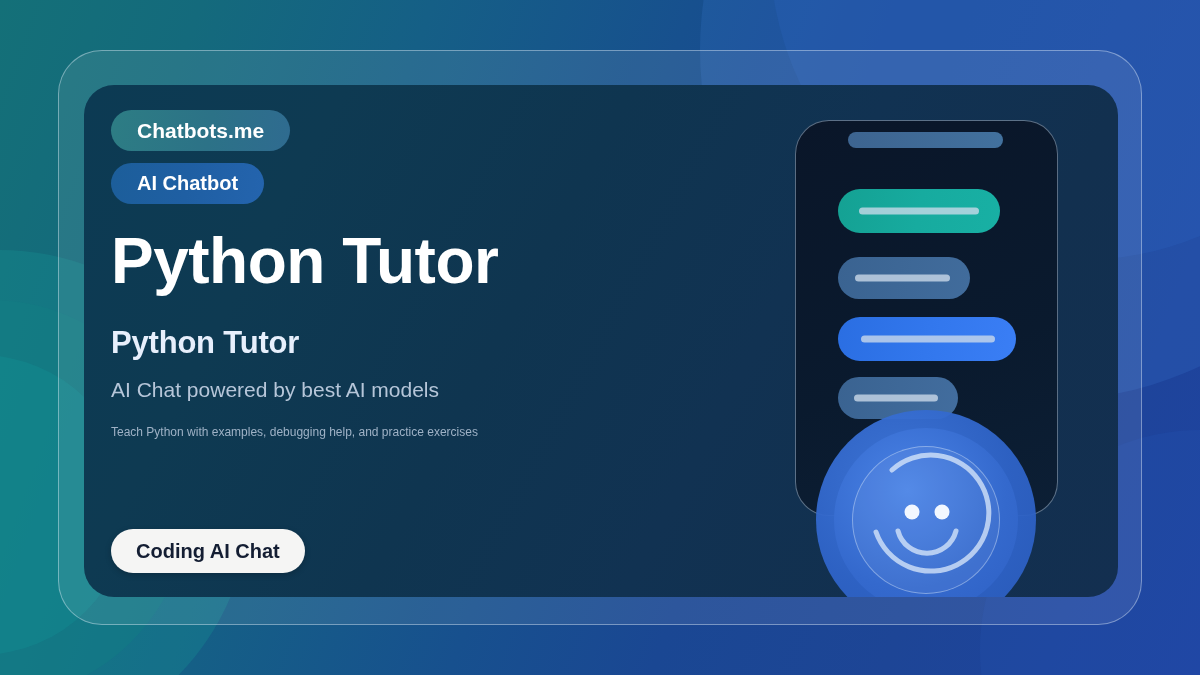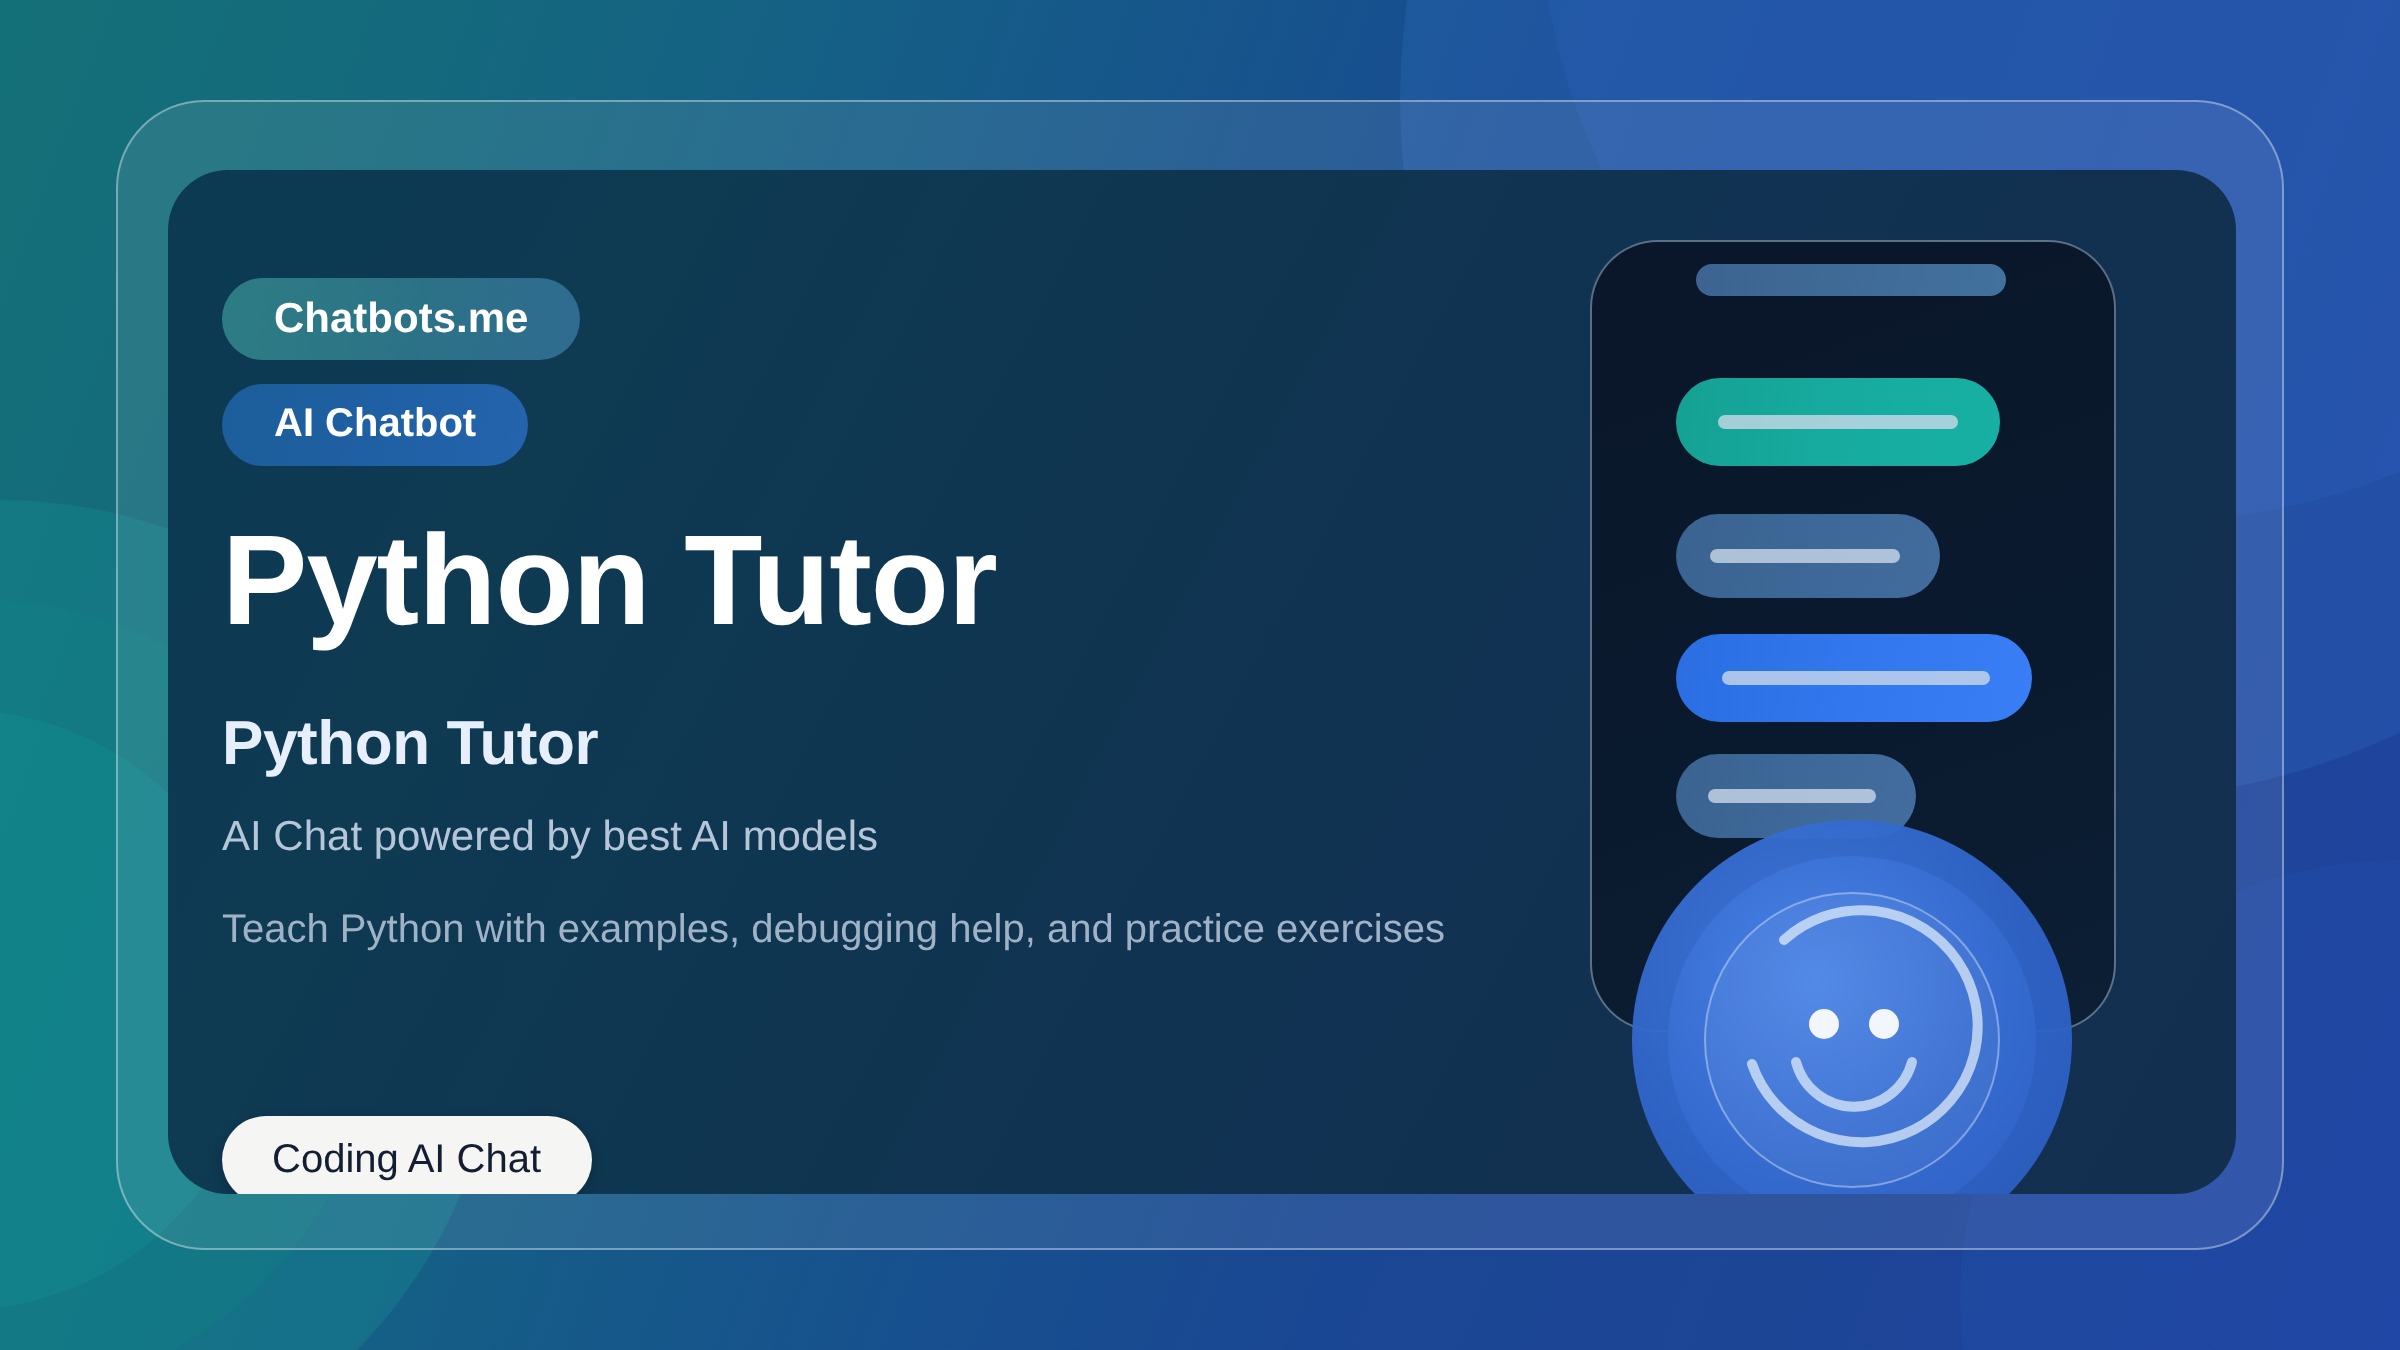--- a/index.html
+++ b/index.html
@@ -95,21 +95,20 @@
     overflow: hidden;
   }
 
   
   .content {
     position: absolute;
     left: 27px;
     top: 0;
     width: 640px;
     height: 100%;
-    margin-top: 29px;
   }
 
   .badge {
     display: inline-flex;
     align-items: center;
     justify-content: center;
     border-radius: 999px;
     color: #ffffff;
     font-weight: bold;
     white-space: nowrap;
@@ -156,38 +155,38 @@
     margin: 0;
     font-size: 21px;
     font-weight: normal;
     color: #b6c6d9;
   }
   .description {
     position: absolute;
     left: 0; top: 340px;
     margin: 0;
     width: 660px;
-    font-size: 20px;
+    font-size: 12px;
     font-weight: normal;
     color: #9fb2c6;
   }
 
   .cta-pill {
     position: absolute;
     left: 0; top: 444px;
     display: inline-flex;
     align-items: center;
     justify-content: center;
     height: 44px;
     padding: 0 25px;
     border-radius: 999px;
     background: #f5f5f4;
     color: #141e33;
     font-size: 20px;
-    font-weight: normal;
+    font-weight: bold;
     white-space: nowrap;
     box-shadow: 0 2px 6px rgba(0,0,0,0.20);
   }
 
   
   .mockup {
     position: absolute;
     left: 711px;
     top: 35px;
     width: 263px;

